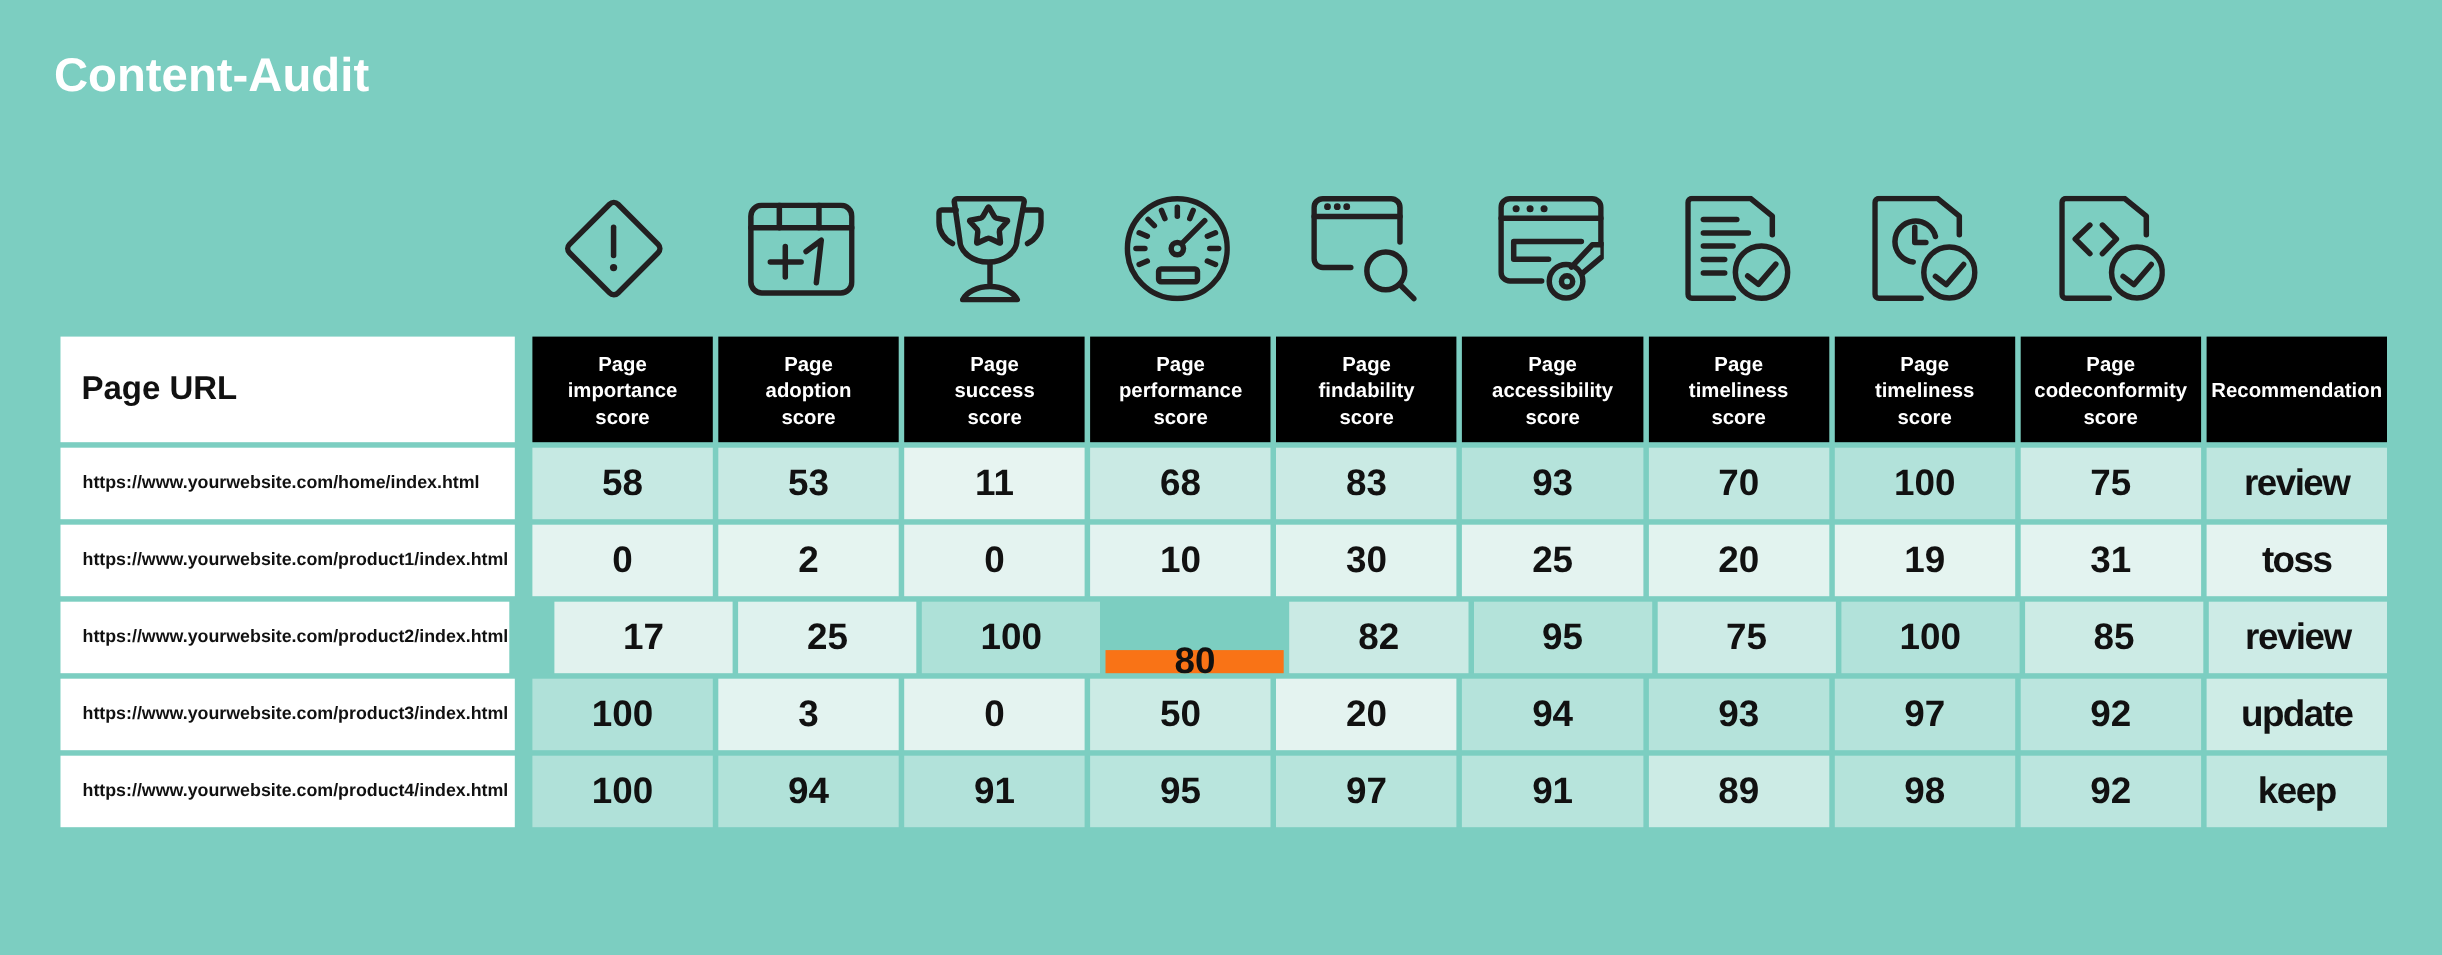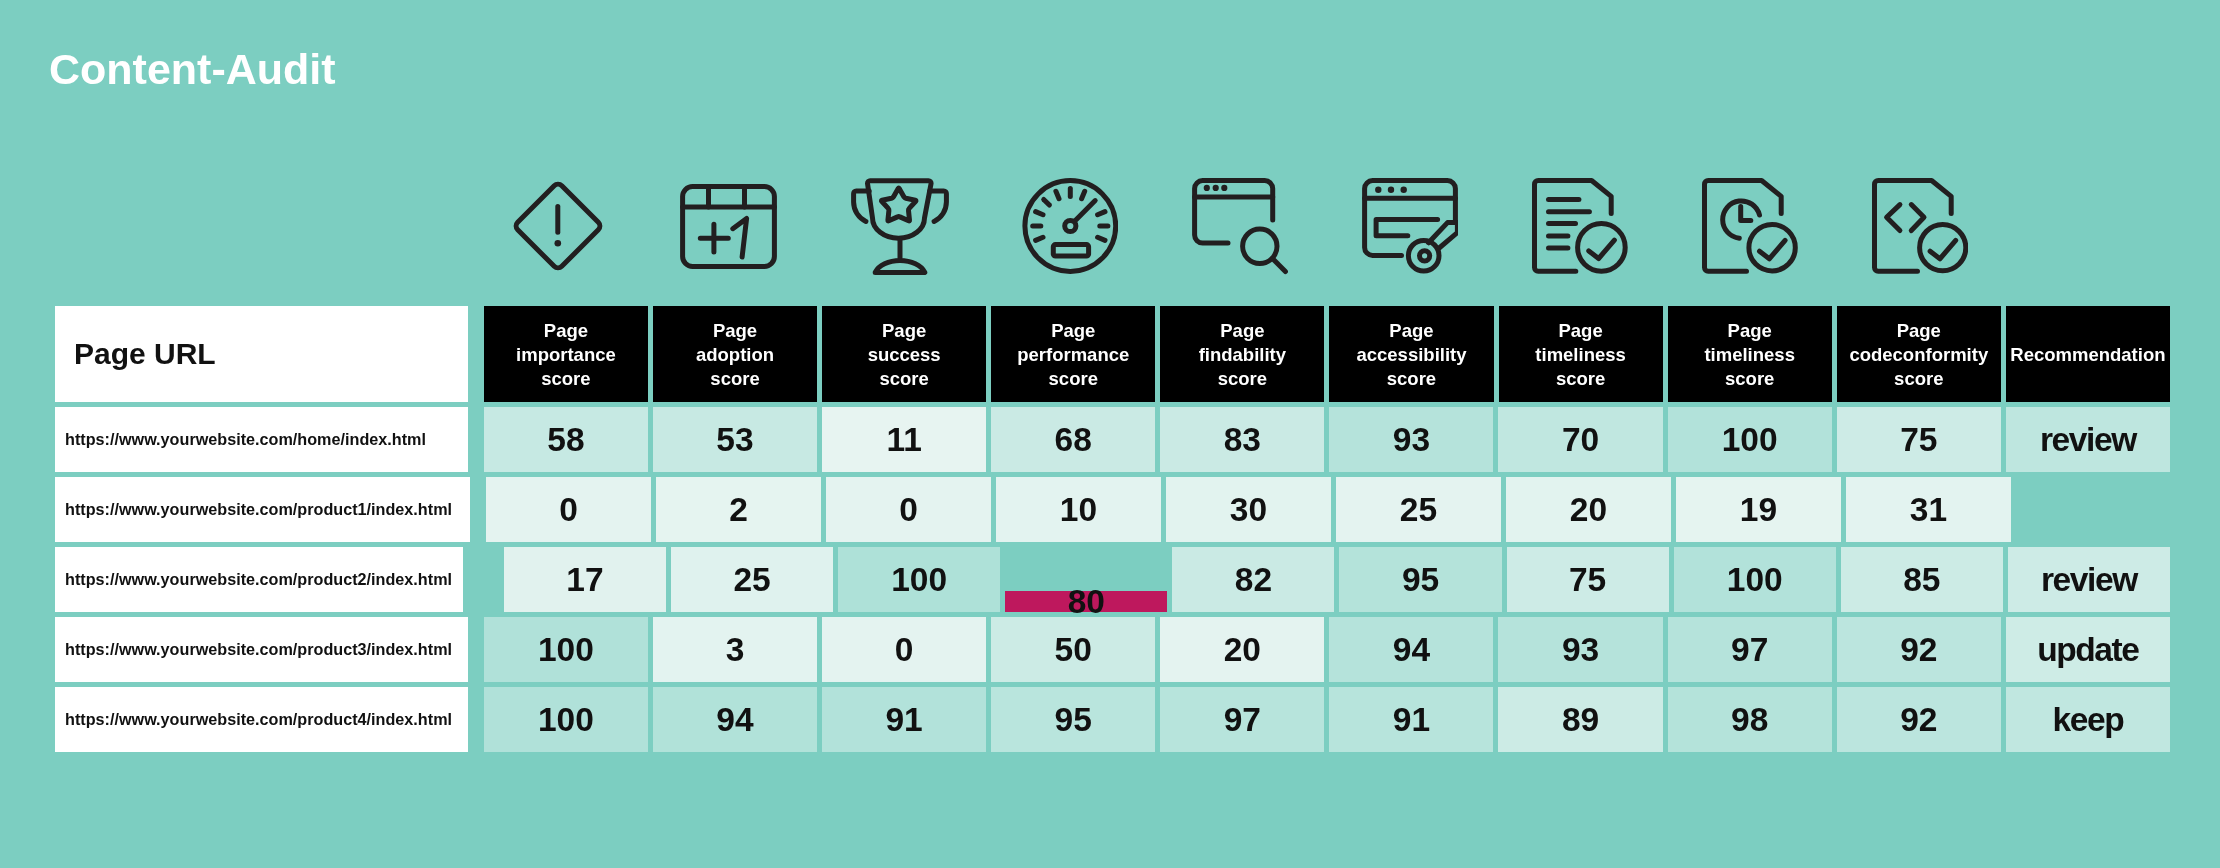--- a/index.html
+++ b/index.html
@@ -23,21 +23,21 @@
   .urlcell{width:415px;margin-right:16px;background:#ffffff;display:flex;align-items:center;box-sizing:border-box;padding-left:10px;}
 
   .hrow{height:96px;}
   .hrow .cell{background:#000000;color:#ffffff;font-size:18.5px;font-weight:bold;line-height:24px;text-align:center;flex-direction:column;padding-top:2px;text-shadow:0 0 0 rgba(0,0,0,0);}
   .hrow .cell.reccell{font-size:18.5px;}
   .hrow .urlcell{font-size:30px;font-weight:bold;color:#111111;padding-left:19px;}
 
   .drow{height:65px;}
   .drow .cell{font-size:33.5px;font-weight:bold;color:#111111;}
   .drow .cell.reccell{letter-spacing:-1.4px;}
-  .drow .urlcell{font-size:16.2px;font-weight:bold;color:#111111;padding-left:10px;}
+  .drow .urlcell{font-size:16.2px;font-weight:bold;color:#111111;padding-left:20px;}
 </style>
 </head>
 <body>
 
 <div class="page" data-name="content-audit-page">
   <div class="title" data-name="page-title">Content-Audit</div>
   <div class="icon-row" id="iconrow" data-name="metric-icon-row">
       <div class="icon-cell" data-name="alert-diamond-icon">
         <svg width="96" height="96" viewBox="0 0 96 96" data-name="alert-diamond-icon-glyph">
   <path fill="none" stroke="#221f20" stroke-width="5" stroke-linecap="round" stroke-linejoin="round" d="M44.2 7.7 L7.7 44.2 a5.4 5.4 0 0 0 0 7.6 L44.2 88.3 a5.4 5.4 0 0 0 7.6 0 L88.3 51.8 a5.4 5.4 0 0 0 0-7.6 L51.8 7.7 a5.4 5.4 0 0 0-7.6 0 Z" data-name="alert-diamond-icon-stroke"></path>
@@ -208,27 +208,28 @@
         <div class="urlcell" data-name="page-url-cell">https://www.yourwebsite.com/product1/index.html</div>
         <div class="cell" data-name="score-cell" style="background: rgb(228, 243, 240);">0</div>
         <div class="cell" data-name="score-cell" style="background: rgb(229, 244, 240);">2</div>
         <div class="cell" data-name="score-cell" style="background: rgb(228, 243, 240);">0</div>
         <div class="cell" data-name="score-cell" style="background: rgb(227, 243, 240);">10</div>
         <div class="cell" data-name="score-cell" style="background: rgb(226, 243, 239);">30</div>
         <div class="cell" data-name="score-cell" style="background: rgb(228, 243, 240);">25</div>
         <div class="cell" data-name="score-cell" style="background: rgb(226, 243, 239);">20</div>
         <div class="cell" data-name="score-cell" style="background: rgb(229, 244, 240);">19</div>
         <div class="cell" data-name="score-cell" style="background: rgb(227, 243, 240);">31</div>
+        <div class="cell reccell" data-name="recommendation-cell" style="background: rgb(228, 243, 240);">toss</div>
       </div>
       <div class="row drow" data-name="table-row">
         <div class="urlcell" data-name="page-url-cell">https://www.yourwebsite.com/product2/index.html</div>
         <div class="cell" data-name="score-cell" style="background: rgb(225, 242, 238); margin-left: 25px;">17</div>
         <div class="cell" data-name="score-cell" style="background: rgb(223, 242, 238);">25</div>
         <div class="cell" data-name="score-cell" style="background: rgb(174, 225, 216);">100</div>
-        <div class="cell" data-name="score-cell" style="background: #be185d; margin-top: 44px;">80</div>
+        <div class="cell" data-name="score-cell" style="background: #f97316; margin-top: 44px;">80</div>
         <div class="cell" data-name="score-cell" style="background: rgb(202, 234, 228);">82</div>
         <div class="cell" data-name="score-cell" style="background: rgb(180, 227, 218);">95</div>
         <div class="cell" data-name="score-cell" style="background: rgb(205, 235, 230);">75</div>
         <div class="cell" data-name="score-cell" style="background: rgb(178, 226, 218);">100</div>
         <div class="cell" data-name="score-cell" style="background: rgb(204, 235, 229);">85</div>
         <div class="cell reccell" data-name="recommendation-cell" style="background: rgb(205, 235, 230);">review</div>
       </div>
       <div class="row drow" data-name="table-row">
         <div class="urlcell" data-name="page-url-cell">https://www.yourwebsite.com/product3/index.html</div>
         <div class="cell" data-name="score-cell" style="background: rgb(176, 225, 217);">100</div>

